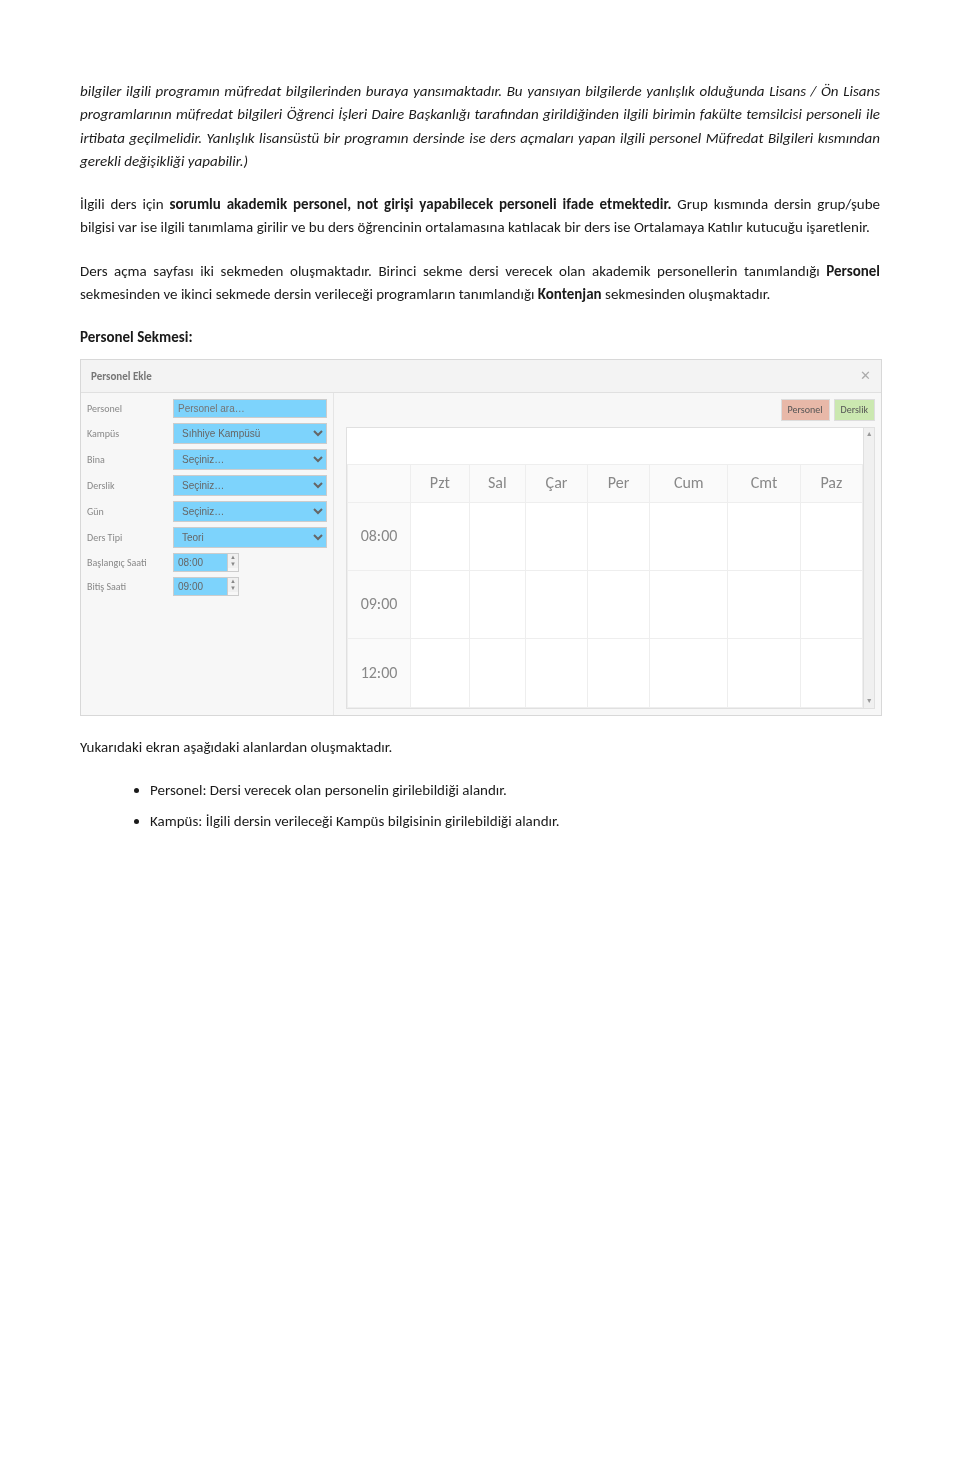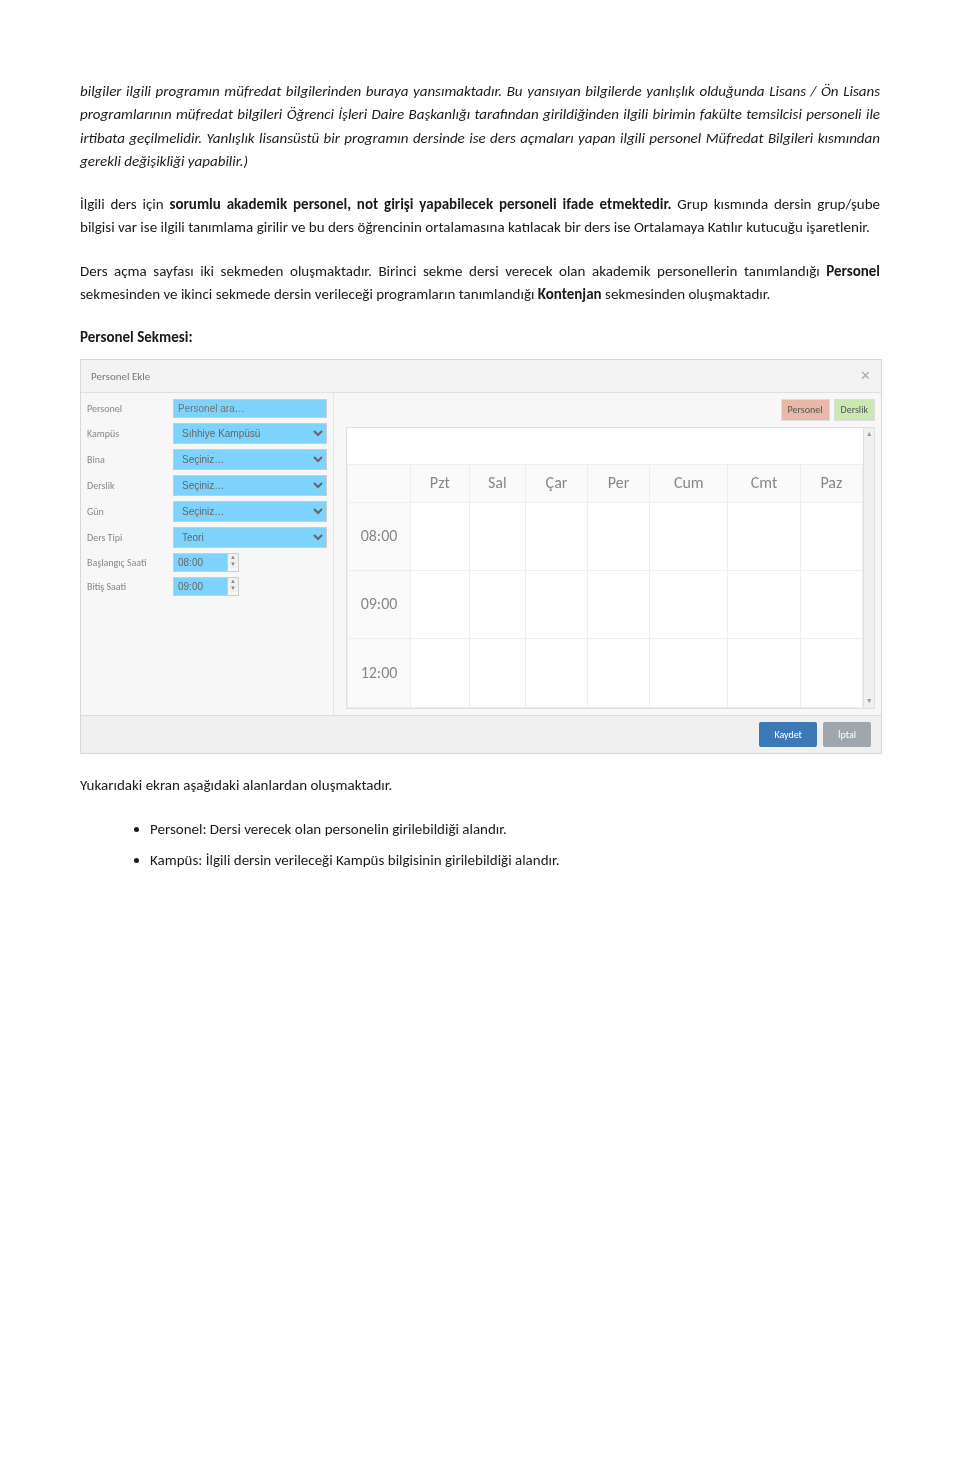--- a/index.html
+++ b/index.html
@@ -2,21 +2,21 @@
 <html><head>
   <meta charset="utf-8">
   <style>
     body { font-family: Calibri, "Segoe UI", Arial, sans-serif; font-size: 15px; color: #1a1a1a; margin: 0; padding: 80px 80px 60px 80px; line-height: 1.55; width: 800px; }
     p { margin: 0 0 20px 0; text-align: justify; }
     .italic { font-style: italic; }
     .bold { font-weight: bold; }
     .section-title { font-weight: bold; margin: 16px 0 10px 0; }
     .form-panel { border: 1px solid #d8d8d8; background: #f7f7f7; margin: 8px 0 20px 0; width: 100%; font-size: 11px; color: #555; }
     .form-header { display: flex; align-items: center; justify-content: space-between; padding: 6px 10px; border-bottom: 1px solid #e0e0e0; background: #f3f3f3; color: #777; }
-    .form-header-title { font-size: 11px; }
+    .form-header-title { font-size: 11px; font-weight: bold; }
     .close-x { color: #aaa; cursor: pointer; font-size: 13px; }
     .form-body { display: flex; }
     .left-col { width: 240px; padding: 6px 6px 6px 6px; border-right: 1px solid #e5e5e5; background: #f7f7f7; }
     .form-row { display: flex; align-items: center; margin-bottom: 5px; }
     .form-row label { width: 86px; color: #888; font-size: 10px; }
     .form-row .ctrl { flex: 1; }
     .ctrl input, .ctrl select { width: 100%; box-sizing: border-box; font-size: 10px; padding: 3px 4px; border: 1px solid #ccc; background: #7dd3fc; color: #666; }
     .ctrl .spinner { display: flex; }
     .ctrl .spinner input { width: 54px; border-right: none; }
     .ctrl .spinner .spin-btns { display: flex; flex-direction: column; border: 1px solid #ccc; }
@@ -161,24 +161,20 @@
               </tr>
             </tbody>
         </table>
         <div class="sched-scroll">
           <span class="up">▲</span>
           <span class="down">▼</span>
         </div>
       </div>
     </div>
   </div>
-  <div class="form-footer">
-    <div class="btn btn-primary">Kaydet</div>
-    <div class="btn btn-cancel">İptal</div>
-  </div>
 </div>
 
 <p>Yukarıdaki ekran aşağıdaki alanlardan oluşmaktadır.</p>
 
 <ul class="bullets" id="bullet-list">
     <li>Personel: Dersi verecek olan personelin girilebildiği alandır.</li>
     <li>Kampüs: İlgili dersin verileceği Kampüs bilgisinin girilebildiği alandır.</li>
   </ul>
 
 </body></html>

